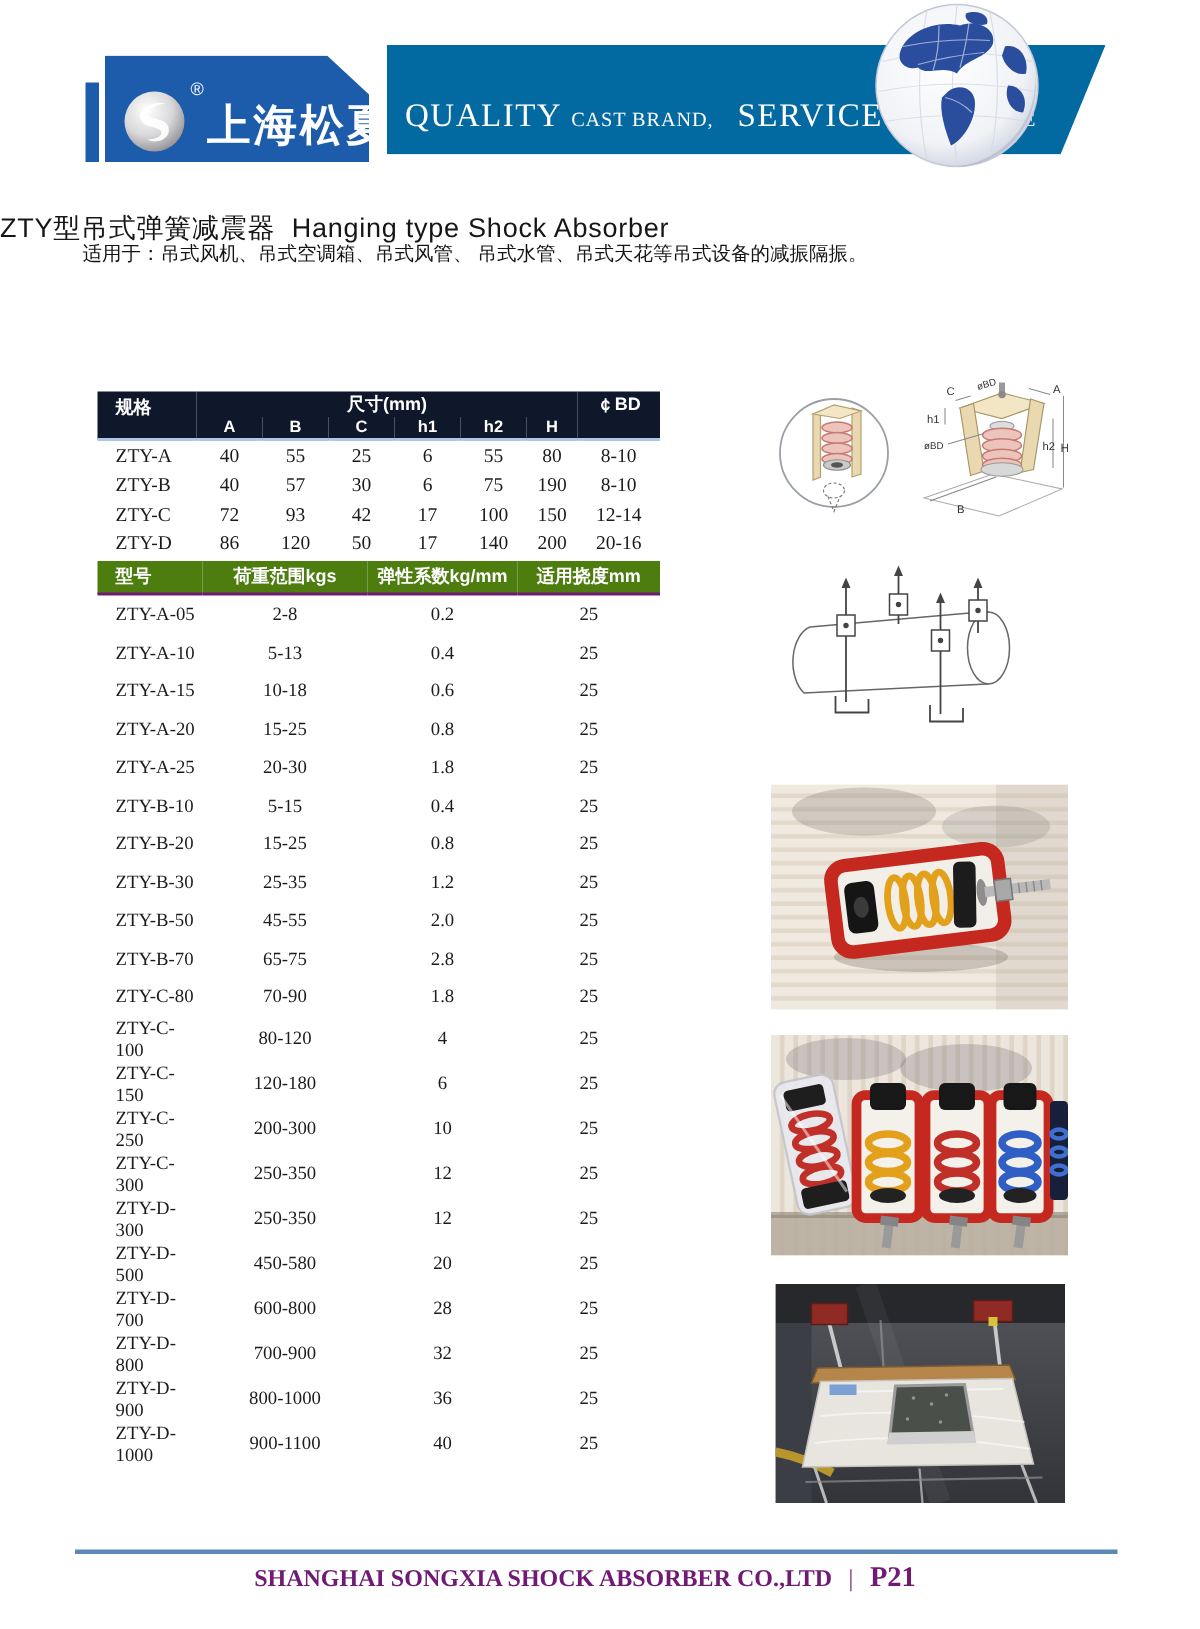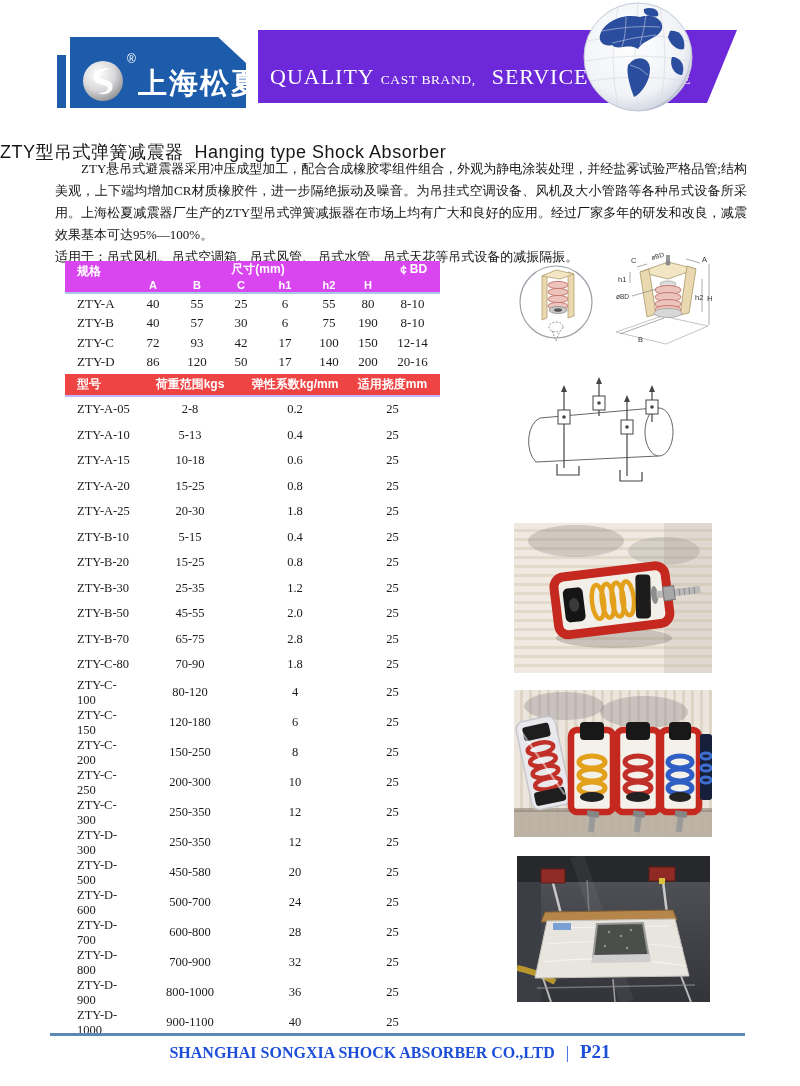--- a/index.html
+++ b/index.html
@@ -12,69 +12,69 @@
   
   .accent-bar { left:57px; top:55px; width:9px; height:53px; background:#1d5cab; }
   .logo-box {
     left:70px; top:37px; width:176px; height:71px; background:#1d5cab;
     clip-path:polygon(0 0,148px 0,176px 26px,176px 71px,0 71px);
   }
   .sphere { position:absolute; left:12px; top:23px; width:42px; height:42px; }
   .reg-mark { position:absolute; left:57px; top:15px; color:#fff; font-size:12px; }
   .brand-name { position:absolute; left:68px; top:27px; color:#fff; font-size:29px; font-weight:bold; letter-spacing:2px; white-space:nowrap; }
   .banner {
-    left:258px; top:30px; width:479px; height:73px; background:#6d28d9;
+    left:258px; top:30px; width:479px; height:73px; background:#0369a1;
     clip-path:polygon(0 0,100% 0,calc(100% - 30px) 100%,0 100%);
   }
   .slogan { position:absolute; left:12px; bottom:13px; display:flex; align-items:baseline; color:#fff;
     font-family:"Liberation Serif","DejaVu Serif",serif; white-space:nowrap; }
   .slogan-big { font-size:22px; letter-spacing:1px; }
   .slogan-small { font-size:13.5px; letter-spacing:.6px; margin-left:6px; }
   .slogan-big.second { margin-left:16px; }
   .globe { left:582px; top:1px; width:112px; height:112px; }
 
   
   .page-title { top:128px; left:0; width:100%; font-size:18px; font-weight:500;
     color:#161616; white-space:pre; letter-spacing:.5px; }
   .intro { left:55px; top:158px; width:692px; font-family:"Liberation Serif","DejaVu Serif",serif;
     font-size:13px; line-height:22px; color:#141414; text-align:justify; }
   .intro p { margin:0; }
   .intro .p1 { text-indent:2em; }
 
   
   table { border-collapse:collapse; table-layout:fixed; }
   .spec-table { left:65px; top:261px; width:375px; }
-  .spec-table thead th { background:#d946ef; color:#fff; font-weight:bold; padding:0; text-align:center; }
+  .spec-table thead th { background:#0f172a; color:#fff; font-weight:bold; padding:0; text-align:center; }
   .spec-table tr.hrow1 th { font-size:12px; height:16px; }
   .spec-table tr.hrow2 th { font-size:11px; height:14px; }
   .spec-table th.th-left { text-align:left; padding-left:12px; vertical-align:top; padding-top:2px; }
   .spec-table th.th-top { vertical-align:top; padding-top:0; }
   .spec-table tbody td { font-family:"Liberation Serif","DejaVu Serif",serif; font-size:13px; color:#1b1b1b;
     text-align:center; height:19.5px; padding:0; }
   .spec-table tbody tr:first-child td { border-top:2px solid #abc7e8; }
   .spec-table tbody td.cell-model, .load-table tbody td.cell-model { text-align:left; padding-left:12px; }
 
   .load-table { left:65px; top:374px; width:375px; }
-  .load-table thead th { background:#ef4444; color:#fff; font-weight:bold; font-size:12px; height:21px; padding:0; text-align:center; }
+  .load-table thead th { background:#4d7c0f; color:#fff; font-weight:bold; font-size:12px; height:21px; padding:0; text-align:center; }
   .load-table thead th.th-left { text-align:left; padding-left:12px; }
   .load-table tbody td { font-family:"Liberation Serif","DejaVu Serif",serif; font-size:12.5px; color:#1b1b1b;
     text-align:center; height:25.5px; padding:0; }
-  .load-table tbody tr:first-child td { border-top:2px solid #c4b5fd; }
+  .load-table tbody tr:first-child td { border-top:2px solid #701a75; }
 
   
   .fig { overflow:hidden; }
   .fig-diagram { left:516px; top:252px; width:196px; height:102px; }
   .fig-duct    { left:524px; top:372px; width:172px; height:112px; }
   .photo-1     { left:514px; top:523px; width:198px; height:150px; }
   .photo-2     { left:514px; top:690px; width:198px; height:147px; }
   .photo-3     { left:517px; top:856px; width:193px; height:146px; }
 
   
   .footer-line { left:50px; top:1033px; width:695px; height:3px; background:#5c88b6; }
-  .footer-text { top:1041px; left:0; width:780px; text-align:center; color:#1d4ed8;
+  .footer-text { top:1041px; left:0; width:780px; text-align:center; color:#701a75;
     font-family:"Liberation Serif","DejaVu Serif",serif; font-size:16px; font-weight:bold; white-space:nowrap; }
   .footer-sep { margin:0 7px; font-weight:normal; }
   .page-no { font-size:19px; }
 </style>
 </head>
 <body>
 
 <div class="abs accent-bar"></div>
 
 <div class="abs logo-box">
@@ -132,21 +132,20 @@
     <path d="M48 64 Q58 66 66 74"></path>
       <path d="M44 16 Q44 34 40 46"></path>
       <path d="M64 14 Q62 30 58 44"></path>
   </g>
   <path d="M56 110 A54 54 0 0 0 108 48 A58 58 0 0 1 56 110 Z" fill="#303f6e" opacity="0.15"></path>
 </svg>
 
 <h1 class="abs page-title">ZTY型吊式弹簧减震器  Hanging type Shock Absorber</h1>
 
 <div class="abs intro">
-  <p class="p1">ZTY悬吊式避震器采用冲压成型加工，配合合成橡胶零组件组合，外观为静电涂装处理，并经盐雾试验严格品管;结构美观，上下端均增加CR材质橡胶件，进一步隔绝振动及噪音。为吊挂式空调设备、风机及大小管路等各种吊式设备所采用。上海松夏减震器厂生产的ZTY型吊式弹簧减振器在市场上均有广大和良好的应用。经过厂家多年的研发和改良，减震效果基本可达95%—100%。</p>
   <p class="p2">适用于：吊式风机、吊式空调箱、吊式风管、 吊式水管、吊式天花等吊式设备的减振隔振。</p>
 </div>
 
 <table class="abs spec-table">
   <colgroup>
       <col style="width:66px">
       <col style="width:44px">
       <col style="width:44px">
       <col style="width:44px">
       <col style="width:44px">
@@ -301,26 +300,20 @@
         <td>4</td>
         <td>25</td>
       </tr>
       <tr>
         <td class="cell-model">ZTY-C-150</td>
         <td>120-180</td>
         <td>6</td>
         <td>25</td>
       </tr>
       <tr>
-        <td class="cell-model">ZTY-C-200</td>
-        <td>150-250</td>
-        <td>8</td>
-        <td>25</td>
-      </tr>
-      <tr>
         <td class="cell-model">ZTY-C-250</td>
         <td>200-300</td>
         <td>10</td>
         <td>25</td>
       </tr>
       <tr>
         <td class="cell-model">ZTY-C-300</td>
         <td>250-350</td>
         <td>12</td>
         <td>25</td>
@@ -328,26 +321,20 @@
       <tr>
         <td class="cell-model">ZTY-D-300</td>
         <td>250-350</td>
         <td>12</td>
         <td>25</td>
       </tr>
       <tr>
         <td class="cell-model">ZTY-D-500</td>
         <td>450-580</td>
         <td>20</td>
-        <td>25</td>
-      </tr>
-      <tr>
-        <td class="cell-model">ZTY-D-600</td>
-        <td>500-700</td>
-        <td>24</td>
         <td>25</td>
       </tr>
       <tr>
         <td class="cell-model">ZTY-D-700</td>
         <td>600-800</td>
         <td>28</td>
         <td>25</td>
       </tr>
       <tr>
         <td class="cell-model">ZTY-D-800</td>

